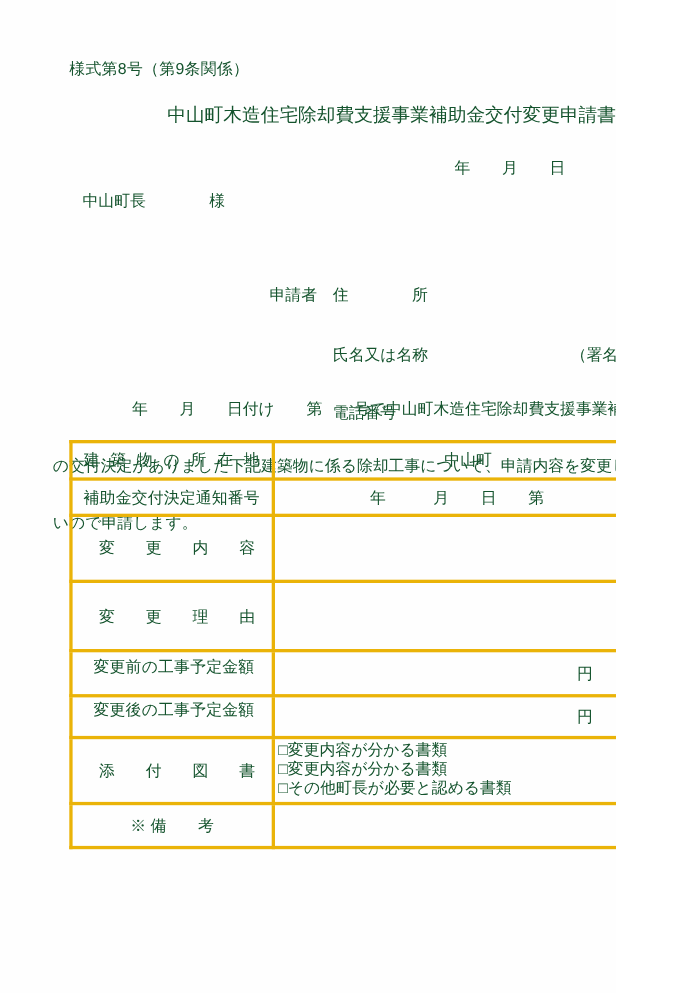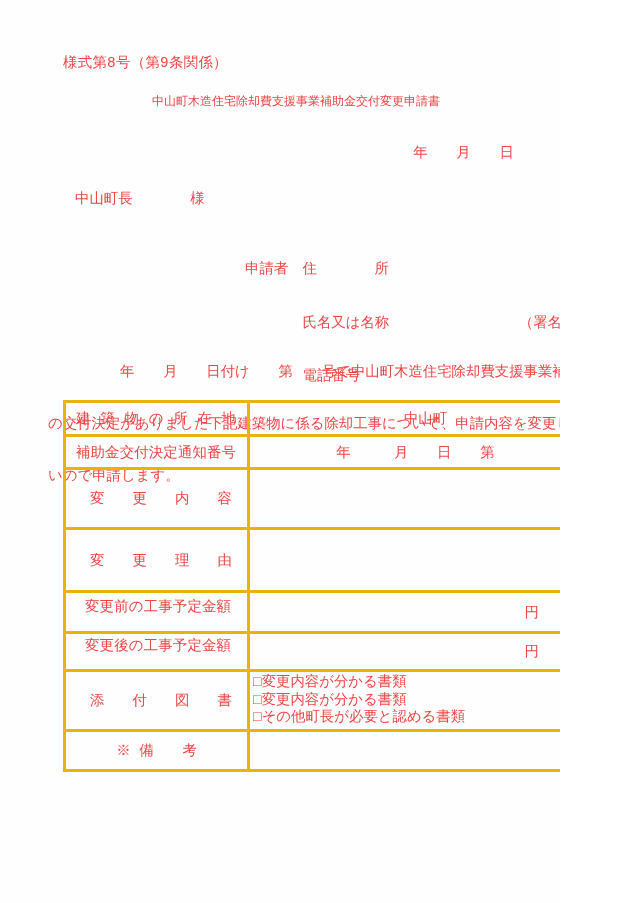--- a/index.html
+++ b/index.html
@@ -1,28 +1,28 @@
 <!DOCTYPE html>
 <html><head>
 <meta charset="utf-8">
 <style>
   html,body { margin:0; padding:0; background:#ffffff; }
   .page {
     position:relative;
     width:560px; height:903px;
     background:#fefefe;
-    color:#ef4444;
-    font-family:Liberation Mono, monospace;
+    color:#14532d;
+    font-family:Liberation Sans, sans-serif;
     font-size:14.4px;
     overflow:hidden;
   }
   .form-number { position:absolute; left:63px; top:53px; letter-spacing:0.3px; }
-  .doc-title  { position:absolute; left:152px; top:93px; font-size:12px; }
+  .doc-title  { position:absolute; left:152px; top:93px; font-size:17px; }
   .date-line  { position:absolute; left:350px; top:143px; width:227px; text-align:center; white-space:pre; }
-  .addressee  { position:absolute; left:75px; top:173px; white-space:pre;margin-top:16px; }
+  .addressee  { position:absolute; left:75px; top:173px; white-space:pre; }
   .applicant  { position:absolute; left:245px; top:226px; line-height:17.7px; white-space:pre; }
   .applicant span { display:block; }
   .body-par   { position:absolute; left:48px; top:329px; line-height:17.4px; white-space:pre; }
   .body-par span { display:block; }
 
   table.form-table {
     position:absolute; left:63px; top:400px;
     width:523px;
     border-collapse:collapse;
     table-layout:fixed;

